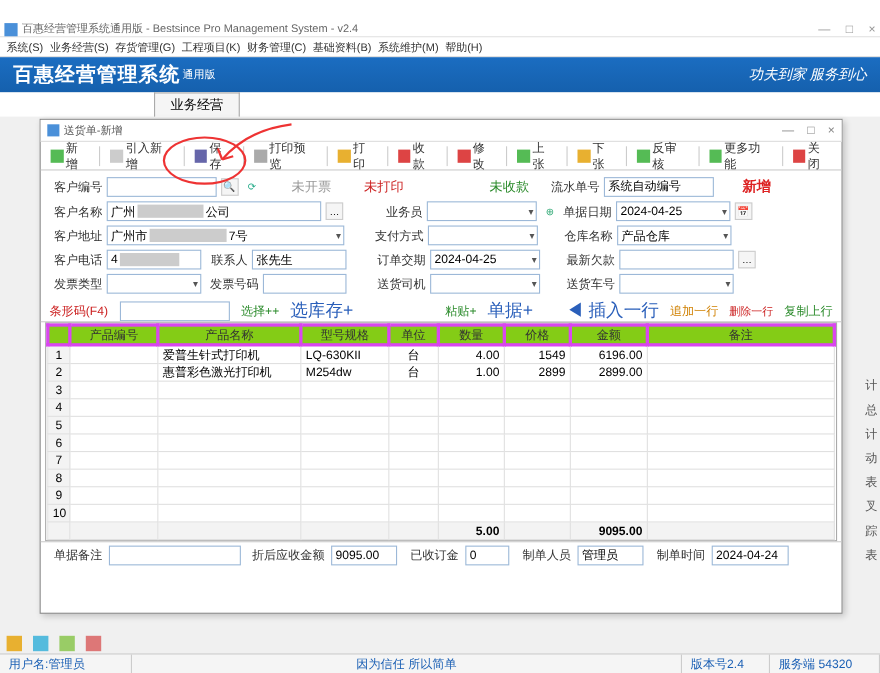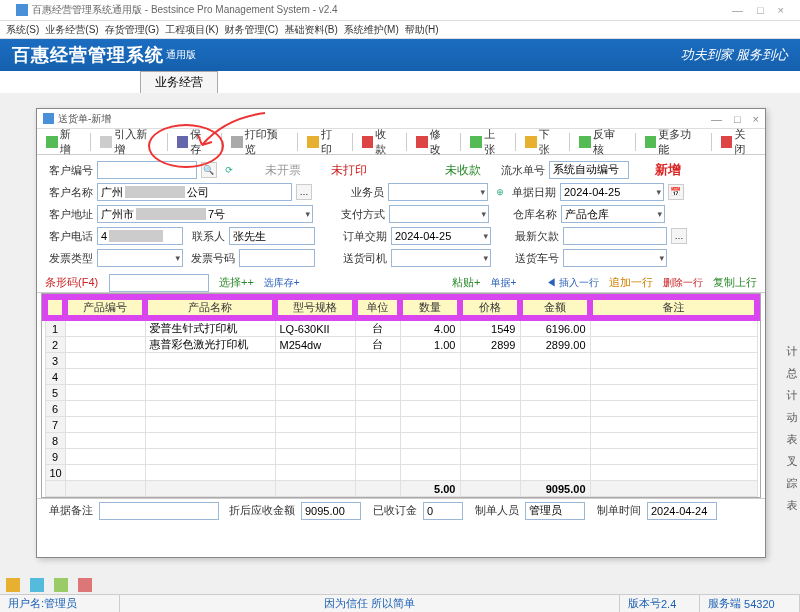--- a/index.html
+++ b/index.html
@@ -1,17 +1,17 @@
 <!DOCTYPE html>
 <html><head>
 <meta charset="utf-8">
 <style>
 *{margin:0;padding:0;box-sizing:border-box;font-family:"Microsoft YaHei","SimSun",sans-serif;font-size:11px}
 body{background:#f0f0f0;width:800px;height:612px;overflow:hidden;position:relative}
-.main-titlebar{height:21px;background:#fff;display:flex;align-items:center;padding:0 16px;border-bottom:1px solid #ddd}
+.main-titlebar{height:34px;background:#fff;display:flex;align-items:flex-end;padding:0 4px;border-bottom:1px solid #ddd}
 .main-titlebar .logo{width:12px;height:12px;background:#4a90d9;margin-right:4px}
 .main-titlebar .title{color:#666;font-size:10px;flex:1}
 .main-titlebar .wincontrols{display:flex;gap:14px;color:#999;font-size:10px}
 .main-menubar{height:18px;background:#fff;display:flex;align-items:center;padding:0 4px;gap:2px;border-bottom:1px solid #ddd}
 .main-menubar span{color:#333;font-size:10px;padding:0 2px}
 .brand-bar{height:32px;background:linear-gradient(#1b6dc1,#1560ad);display:flex;align-items:center;padding:0 12px;color:#fff}
 .brand-bar .brand{font-size:18px;font-weight:bold;letter-spacing:1px}
 .brand-bar .brand-sub{font-size:10px;margin-left:2px}
 .brand-bar .slogan{margin-left:auto;font-size:13px;font-style:italic;font-family:"KaiTi",serif}
 .tab-row{height:22px;background:#fff;display:flex;align-items:flex-end;padding-left:140px}
@@ -45,26 +45,26 @@
 .lbl{font-size:11px;color:#333;width:48px;text-align:right}
 .lbl2{font-size:11px;color:#333;width:44px;text-align:right}
 .inp{border:1px solid #9cb8d8;height:18px;padding:0 3px;font-size:11px;background:#fff}
 .dd{border:1px solid #9cb8d8;height:18px;padding:0 14px 0 3px;font-size:11px;background:#fff;position:relative;display:flex;align-items:center}
 .dd::after{content:"▾";position:absolute;right:2px;color:#555;font-size:9px}
 .iconbtn{width:16px;height:16px;border:1px solid #ccc;display:inline-flex;align-items:center;justify-content:center;font-size:9px;background:#f5f5f5}
 .status-txt{font-size:12px;color:#999}
 .status-red{color:#d22;font-weight:bold;font-size:13px}
 .linkbar{height:20px;display:flex;align-items:center;padding:0 8px;gap:10px;border-bottom:1px solid #ccc}
 .link-green{color:#2a8a2a;font-size:11px;cursor:pointer}
-.link-blue{color:#2a5fba;font-size:10px;cursor:pointer}
+.link-blue{color:#2a5fba;font-size:16px;cursor:pointer}
 .link-red{color:#c22;font-size:10px;cursor:pointer}
 .link-orange{color:#d08000;font-size:11px;cursor:pointer}
 .grid{border:1px solid #aaa}
 .grid table{width:100%;border-collapse:collapse;table-layout:fixed}
-.grid th{background:#fef9c3;border:6px solid #d946ef;font-size:11px;font-weight:normal;height:18px;color:#333}
+.grid th{background:#84cc16;border:3px solid #d946ef;font-size:11px;font-weight:normal;height:18px;color:#333}
 .grid td{border:1px solid #e0e0e0;font-size:11px;height:16px;padding:0 4px}
 .grid .rownum{background:#f3f3f3;text-align:center;width:20px}
 .tr-right{text-align:right}
 .tr-center{text-align:center}
 .totals{background:#f3f3f3;font-weight:bold}
 .bottom-row{display:flex;align-items:center;height:24px;padding:0 8px;gap:6px;border-top:1px solid #ccc}
 .side-chars{position:absolute;right:2px;top:340px;width:12px;font-size:11px;color:#555;line-height:22px;text-align:center}
 .bottom-icons{position:absolute;left:6px;bottom:20px;display:flex;gap:10px}
 .bottom-icons span{width:14px;height:14px;display:inline-block}
 .statusbar{position:absolute;bottom:0;left:0;right:0;height:18px;background:#f5f5f5;border-top:1px solid #ccc;display:flex;align-items:center;font-size:10px;color:#1a5fb4}
@@ -192,21 +192,21 @@
       <span class="iconbtn">🔍</span>
       <span class="iconbtn" style="border:none;background:none;color:#2a8">⟳</span>
       <span style="width:20px"></span>
       <span class="status-txt">未开票</span>
       <span style="width:22px"></span>
       <span class="status-txt" style="color:#c22">未打印</span>
       <span style="width:70px"></span>
       <span class="status-txt" style="color:#2a8a2a">未收款</span>
       <span style="width:12px"></span>
       <span class="lbl2">流水单号</span>
-      <div class="inp" style="width:80px">系统自动编号</div>
+      <div class="inp" style="width:100px">系统自动编号</div>
       <span style="width:18px"></span>
       <span class="status-red">新增</span>
     </div>
 
     <div class="frow">
       <span class="lbl">客户名称</span>
       <div class="inp" style="width:195px;display:flex;align-items:center">
           <span>广州</span>
           <span style="background:#ccc;width:60px;height:12px;margin:0 2px"></span>
           <span>公司</span>

